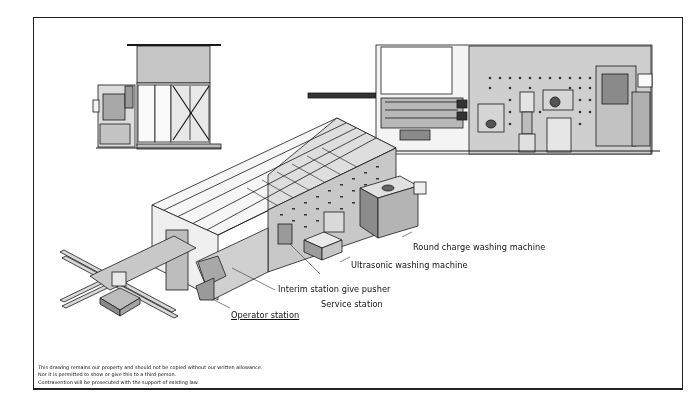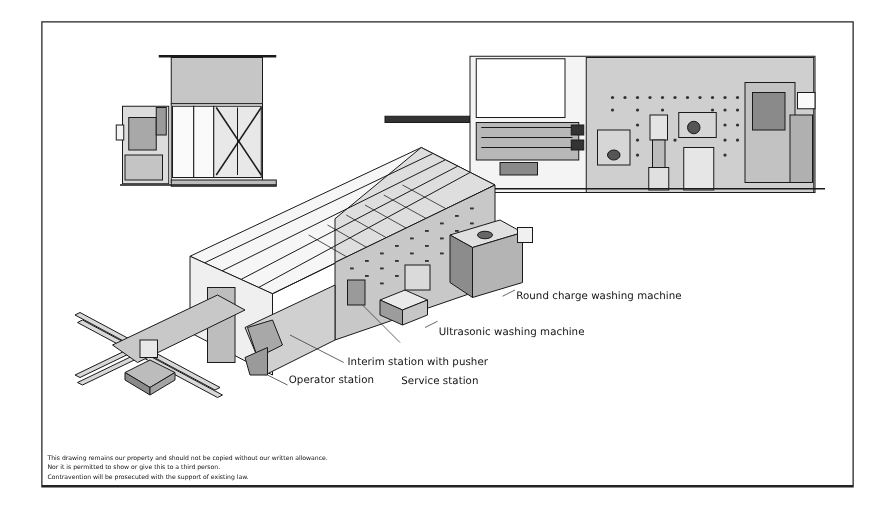--- a/index.html
+++ b/index.html
@@ -171,23 +171,23 @@
 
   <g stroke="#333" stroke-width="0.6" fill="none">
     <line x1="402" y1="237" x2="412" y2="232"></line>
     <line x1="340" y1="262" x2="350" y2="257"></line>
     <line x1="290" y1="244" x2="320" y2="274"></line>
     <line x1="232" y1="268" x2="275" y2="290"></line>
     <line x1="214" y1="300" x2="230" y2="308"></line>
   </g>
 </svg>
 
-<div class="label" style="left:413px; top:231px;">Round charge washing machine</div>
+<div class="label" style="left:413px; top:242px;">Round charge washing machine</div>
 <div class="label" style="left:351px; top:260px;">Ultrasonic washing machine</div>
 <div class="label" style="left:321px; top:268px;margin-top:31px;">Service station</div>
-<div class="label" style="left:278px; top:284px;">Interim station with pusher</div>
-<div class="label" style="left:231px; top:298px;">Operator station</div>
+<div class="label" style="left:278px; top:284px;">Interim station give pusher</div>
+<div class="label" style="left:231px; top:310px;text-decoration:underline;">Operator station</div>
 
 <div class="footer">
   <div>This drawing remains our property and should not be copied without our written allowance.</div>
   <div>Nor it is permitted to show or give this to a third person.</div>
   <div>Contravention will be prosecuted with the support of existing law.</div>
 </div>
 
 </body></html>

